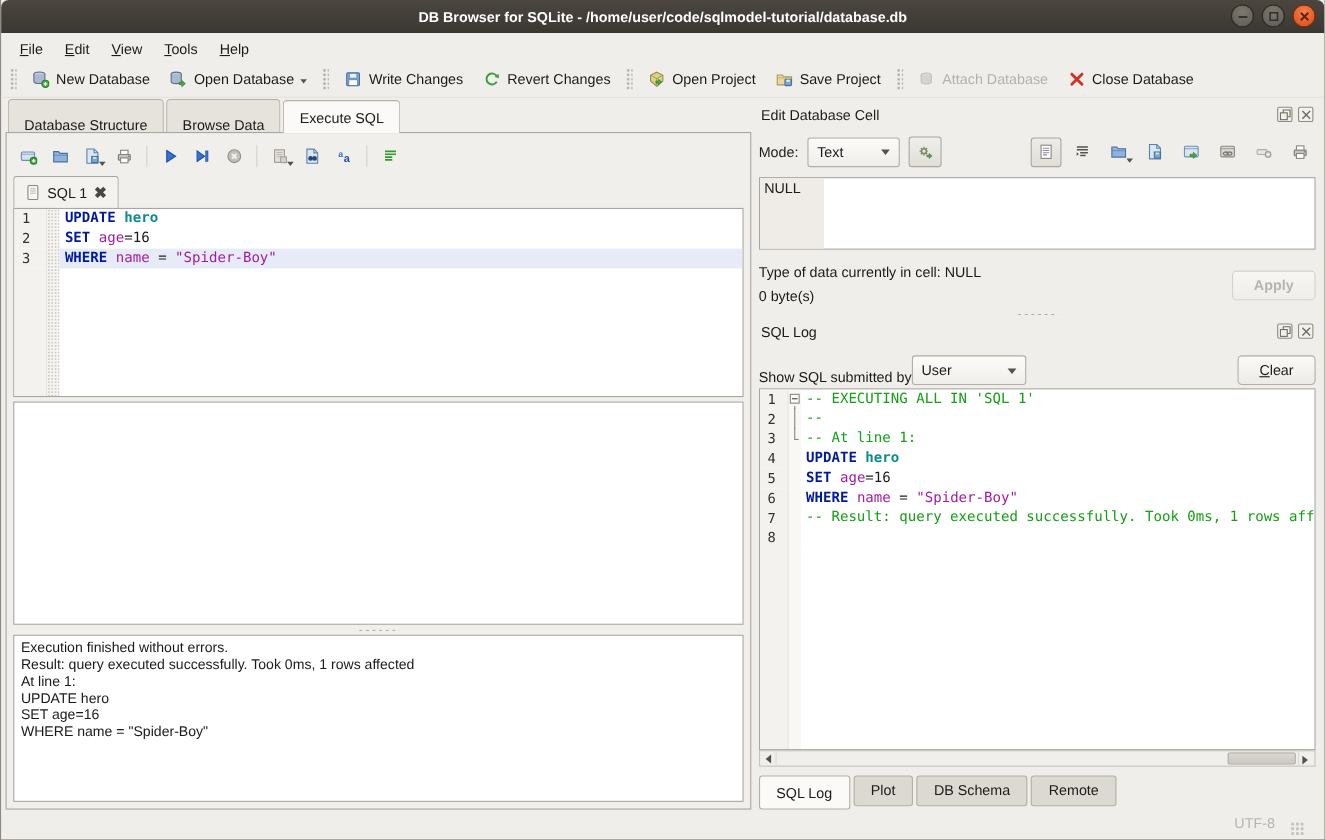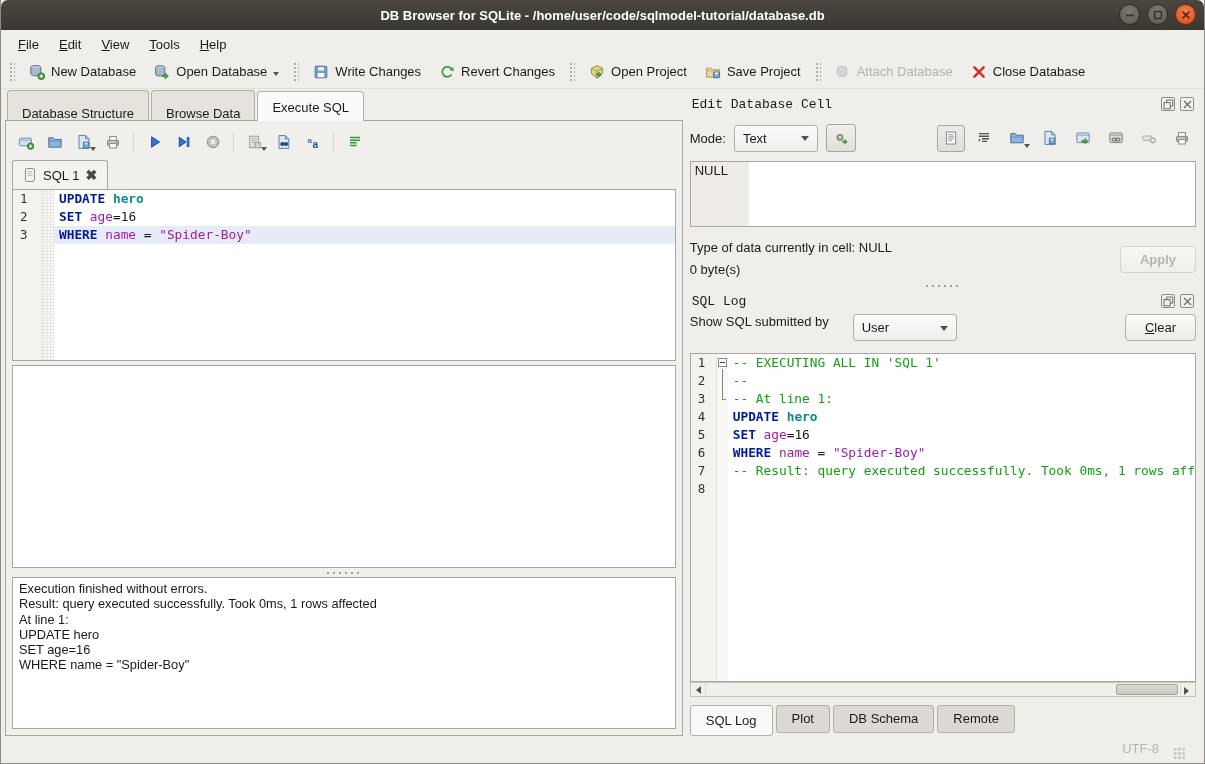--- a/index.html
+++ b/index.html
@@ -80,21 +80,21 @@
      background-image:radial-gradient(#a39f98 1px, transparent 1.2px); background-size:6px 4px; }
   .gap4 { height:4px; }
   .results { flex:1; border:1px solid #a9a5a0; background:#fff; }
   .execlog { height:152px; border:1px solid #a9a5a0; background:#fff; padding:3px 6px; color:#1a1a1a;
              font-family:Liberation Sans, sans-serif; font-size:12.8px; line-height:15.3px; white-space:pre-wrap; overflow:hidden; }
 
   
   .vsplitter { width:5px; }
   .right { flex:1; display:flex; flex-direction:column; padding:2px 4px 0 2px; }
   .dockhdr { height:22px; display:flex; align-items:center; padding:0 2px; }
-  .dockhdr .t { flex:1;font-family:Liberation Mono, monospace; }
+  .dockhdr .t { flex:1; }
   .dhbtn { width:14px; height:14px; border:1px solid #908c83; border-radius:2px; background:#f3f1ed;
            display:flex; align-items:center; justify-content:center; margin-left:5px; }
   .moderow { height:38px; display:flex; align-items:center; gap:8px; margin-top:4px; }
   .combo { display:inline-flex; align-items:center; justify-content:space-between; height:27px; padding:0 8px;
            background:linear-gradient(#fcfbfa,#f0eeea); border:1px solid #b3afa8; border-radius:3px; }
   .combo .arr { width:0; height:0; border:4px solid transparent; border-top:5px solid #55524c; margin-top:5px; margin-left:10px; }
   .sqbtn { width:30px; height:28px; border:1px solid #aaa69f; border-radius:3px;
            background:linear-gradient(#f0eeea,#e2dfd9); display:inline-flex; align-items:center; justify-content:center; }
   .cellicons { margin-left:auto; display:flex; align-items:center; gap:5px; }
   .ibtn { width:28px; height:27px; display:inline-flex; align-items:center; justify-content:center; border-radius:3px; position:relative; }
@@ -104,21 +104,21 @@
   .celleditor { height:66px; border:1px solid #a9a5a0; background:#fff; display:flex; margin-top:4px; }
   .nullstrip { width:58px; flex:0 0 58px; background:#efebe7; padding:1px 0 0 4px; }
   .cellinfo { display:flex; align-items:center; margin-top:10px; }
   .cellinfo .txts { flex:1; line-height:22px; }
   .pbtn { height:27px; padding:0 19px; border:1px solid #b3afa8; border-radius:4px;
           background:linear-gradient(#fbfaf8,#edebe7); display:inline-flex; align-items:center; }
   .pbtn.disabled { color:#b8b4ae; border-color:#d5d2cc; background:linear-gradient(#f7f6f3,#f0eeea);font-weight:bold; }
   .pbtn .fl { display:inline-block; }
   .pbtn .fl.u::first-letter { text-decoration:underline; }
 
-  .logctrl { height:36px; display:flex; align-items:flex-start; gap:24px; margin-top:2px; }
+  .logctrl { height:36px; display:flex; align-items:flex-end; gap:0; margin-top:2px; }
   .logctrl .spacer { flex:1; }
   .logarea { flex:1; border:1px solid #a9a5a0; background:#fff; margin-top:3px; display:flex; flex-direction:column; overflow:hidden; }
   .logarea .crow .ln { width:26px; flex:0 0 26px; }
 
   .hscroll { height:15px; border:1px solid #c6c2bc; background:#f1efeb; position:relative; }
   .harrow { position:absolute; top:0; bottom:0; width:15px; display:flex; align-items:center; justify-content:center; }
   .harrow.left { left:0; border-right:1px solid #ddd9d3; }
   .harrow.right { right:0; border-left:1px solid #ddd9d3; }
   .tri-l { width:0; height:0; border:4px solid transparent; border-right:5px solid #55524c; margin-right:2px; }
   .tri-r { width:0; height:0; border:4px solid transparent; border-left:5px solid #55524c; margin-left:2px; }

